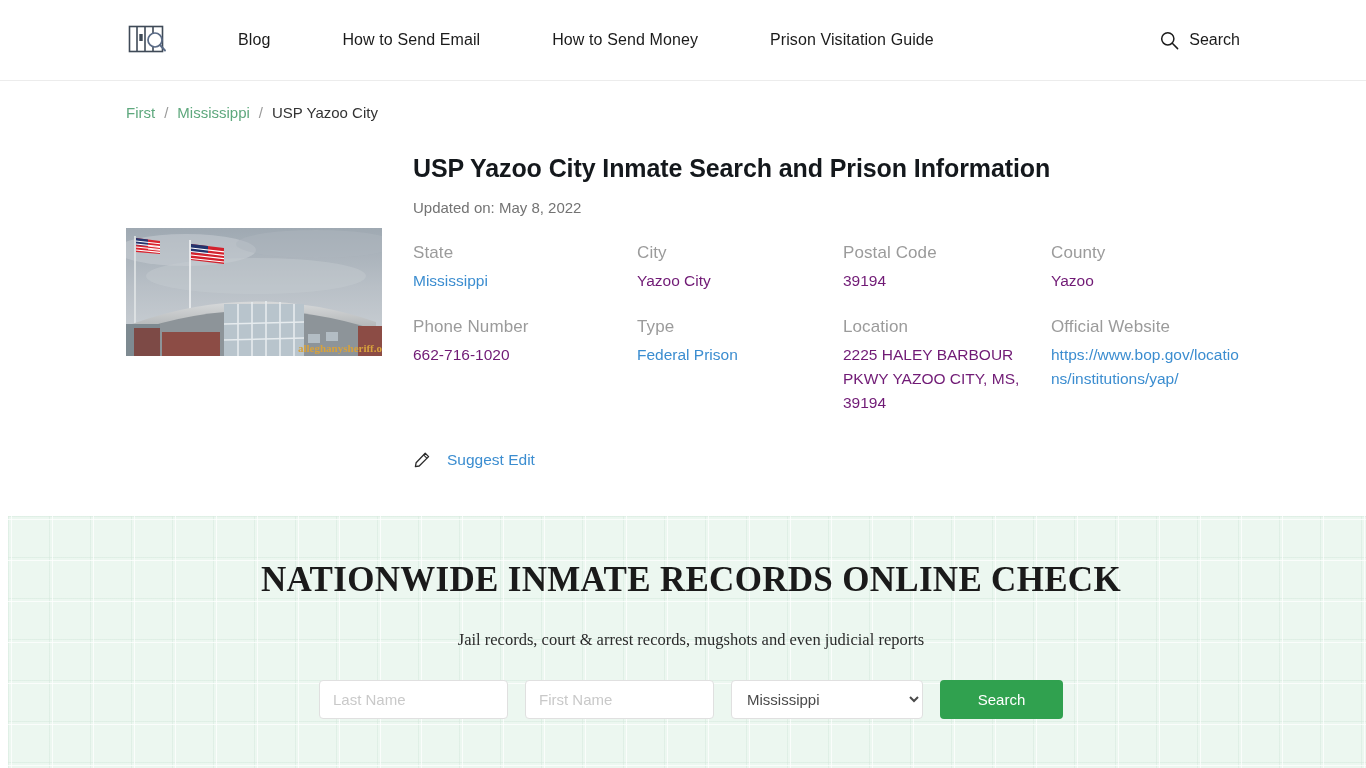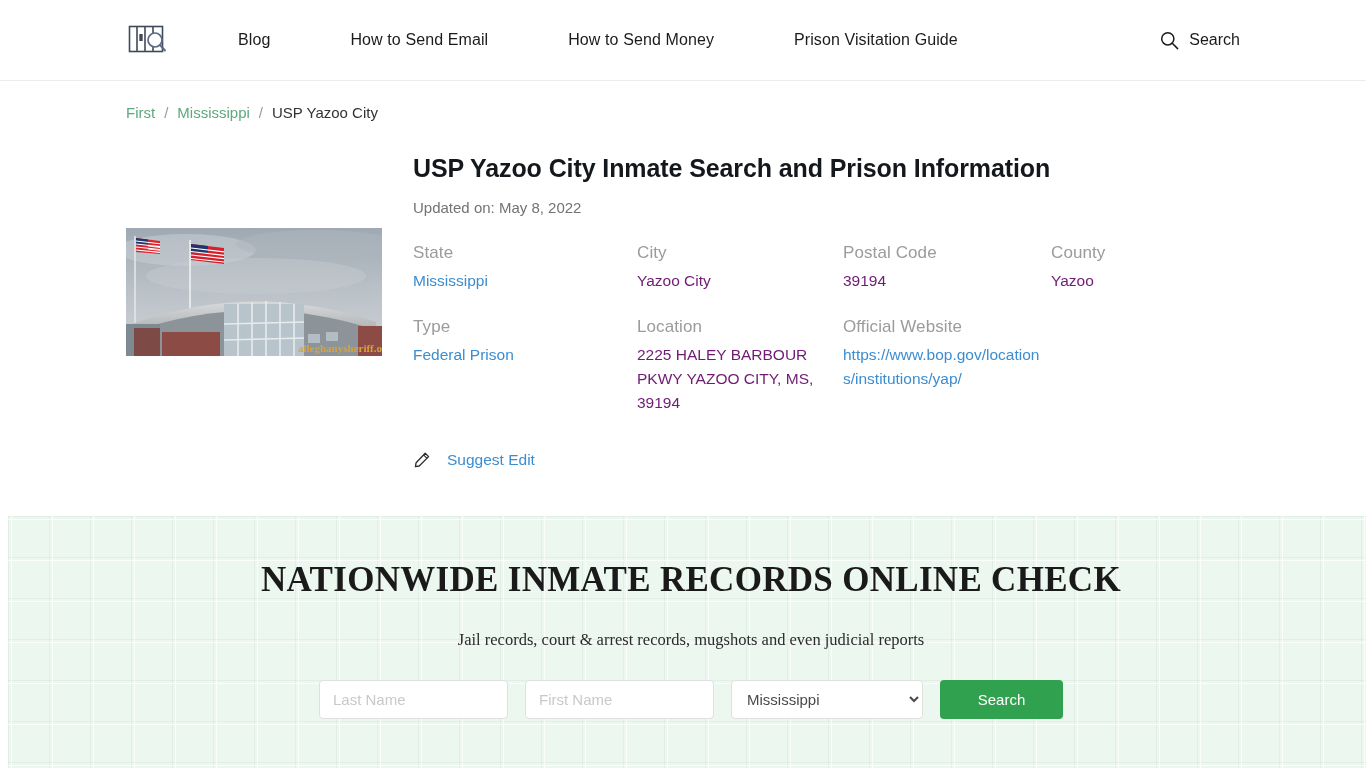--- a/index.html
+++ b/index.html
@@ -23,21 +23,21 @@
     position: relative;
   }
   .logo {
     width: 44px; height: 40px;
     display: flex; align-items: center; justify-content: center;
     margin-right: 40px;
     flex: none;
   }
   .nav {
     display: flex;
-    gap: 16px;
+    gap: 8px;
   }
   .nav-item {
     font-size: 16px;
     color: #1b1b1b;
     text-decoration: none;
     padding: 0 32px;
     white-space: nowrap;
     letter-spacing: 0.1px;
     cursor: pointer;
   }
@@ -340,20 +340,24 @@
       <div>
         <div class="field-label">Postal Code</div>
         <div class="field-value">39194</div>
       </div>
 
       <div>
         <div class="field-label">County</div>
         <div class="field-value">Yazoo</div>
       </div>
 
+      <div>
+        <div class="field-label">Phone Number</div>
+        <div class="field-value">662-716-1020</div>
+      </div>
 
       <div>
         <div class="field-label">Type</div>
         <a class="field-value link">Federal Prison</a>
       </div>
 
       <div>
         <div class="field-label">Location</div>
         <div class="field-value">2225 HALEY BARBOUR PKWY YAZOO CITY, MS, 39194</div>
       </div>

